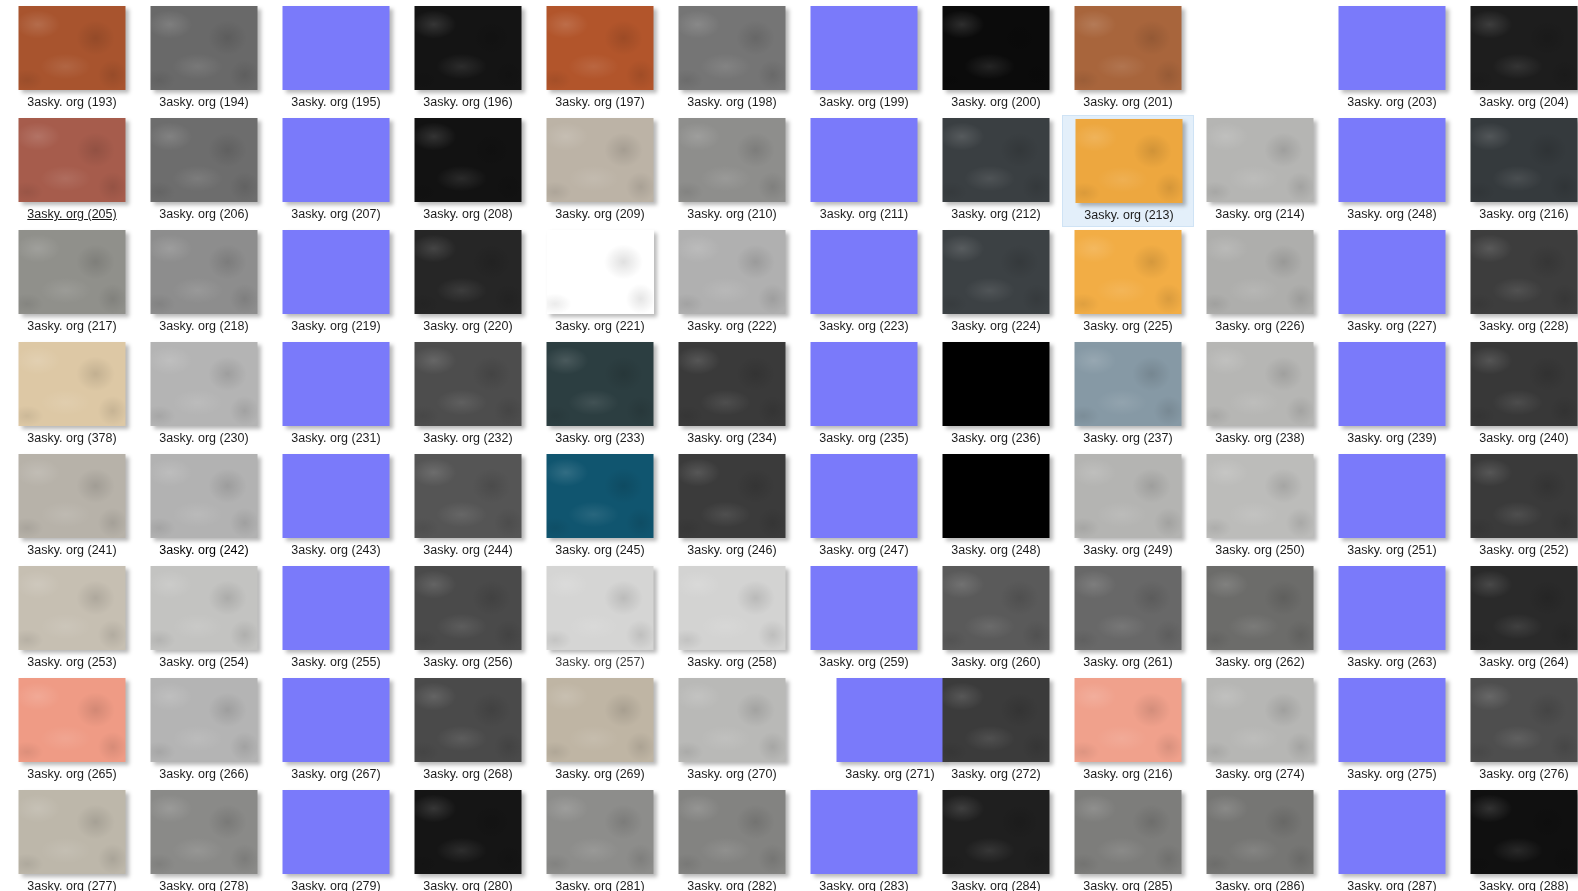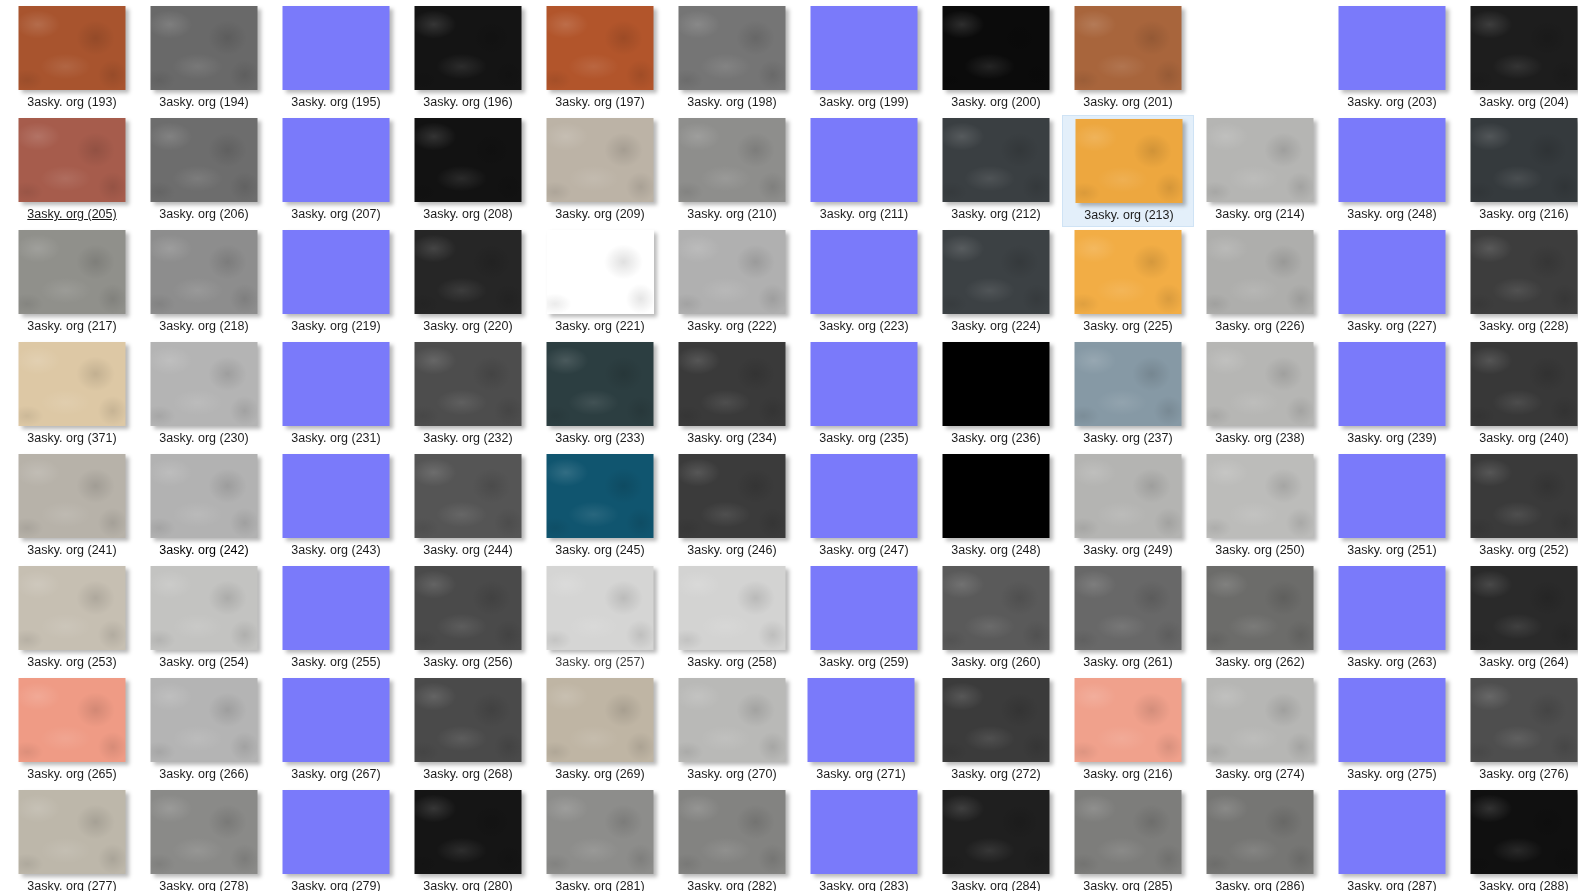--- a/index.html
+++ b/index.html
@@ -296,21 +296,21 @@
     <div class="grid-item" style="left: 1458px; top: 227px;">
       <div class="thumb-wrap">
         <div class="thumb" style="background: rgb(61, 61, 61); width: 107px; height: 84px;"></div>
       </div>
       <div class="label" style="color: rgb(28, 28, 28);">3asky. org (228)</div>
     </div>
     <div class="grid-item" style="left: 6px; top: 339px;">
       <div class="thumb-wrap">
         <div class="thumb" style="background: rgb(221, 200, 165); width: 107px; height: 84px;"></div>
       </div>
-      <div class="label" style="color: rgb(28, 28, 28);">3asky. org (371)</div>
+      <div class="label" style="color: rgb(28, 28, 28);">3asky. org (378)</div>
     </div>
     <div class="grid-item" style="left: 138px; top: 339px;">
       <div class="thumb-wrap">
         <div class="thumb" style="background: rgb(180, 180, 180); width: 107px; height: 84px;"></div>
       </div>
       <div class="label" style="color: rgb(28, 28, 28);">3asky. org (230)</div>
     </div>
     <div class="grid-item" style="left: 270px; top: 339px;">
       <div class="thumb-wrap">
         <div class="thumb flat" style="background: rgb(122, 122, 250); width: 107px; height: 84px;"></div>
@@ -544,21 +544,21 @@
         <div class="thumb" style="background: rgb(191, 181, 164); width: 107px; height: 84px;"></div>
       </div>
       <div class="label" style="color: rgb(28, 28, 28);">3asky. org (269)</div>
     </div>
     <div class="grid-item" style="left: 666px; top: 675px;">
       <div class="thumb-wrap">
         <div class="thumb" style="background: rgb(185, 185, 183); width: 107px; height: 84px;"></div>
       </div>
       <div class="label" style="color: rgb(28, 28, 28);">3asky. org (270)</div>
     </div>
-    <div class="grid-item" style="left: 795px; top: 675px;">
+    <div class="grid-item" style="left: 824px; top: 675px;">
       <div class="thumb-wrap">
         <div class="thumb flat" style="background: rgb(122, 122, 250); width: 107px; height: 84px;"></div>
       </div>
       <div class="label" style="color: rgb(28, 28, 28);">3asky. org (271)</div>
     </div>
     <div class="grid-item" style="left: 930px; top: 675px;">
       <div class="thumb-wrap">
         <div class="thumb" style="background: rgb(59, 59, 59); width: 107px; height: 84px;"></div>
       </div>
       <div class="label" style="color: rgb(28, 28, 28);">3asky. org (272)</div>

